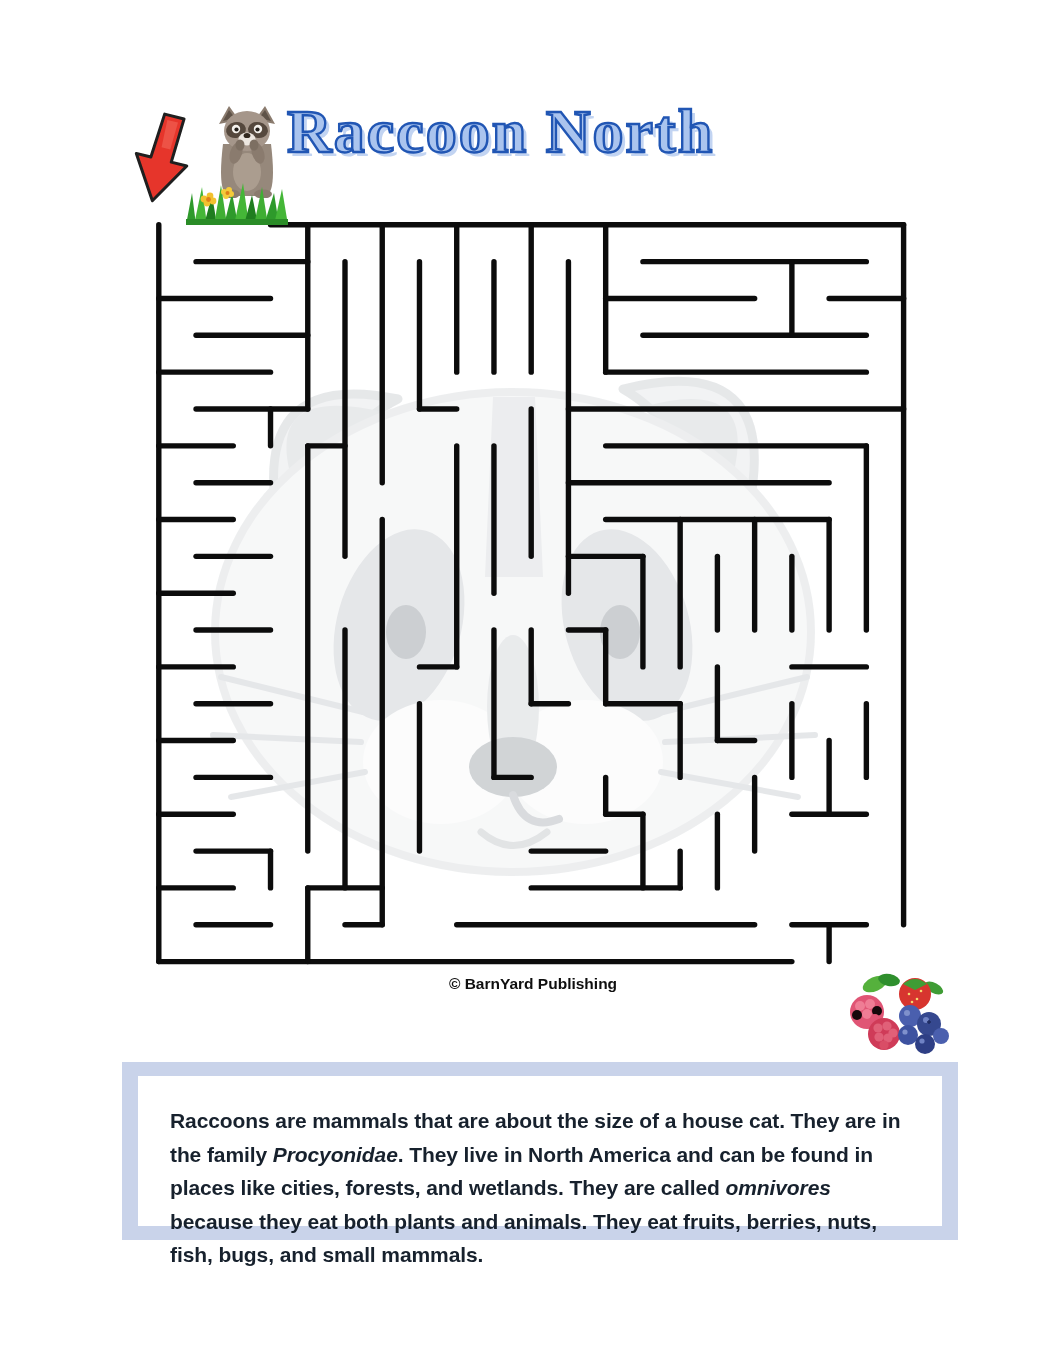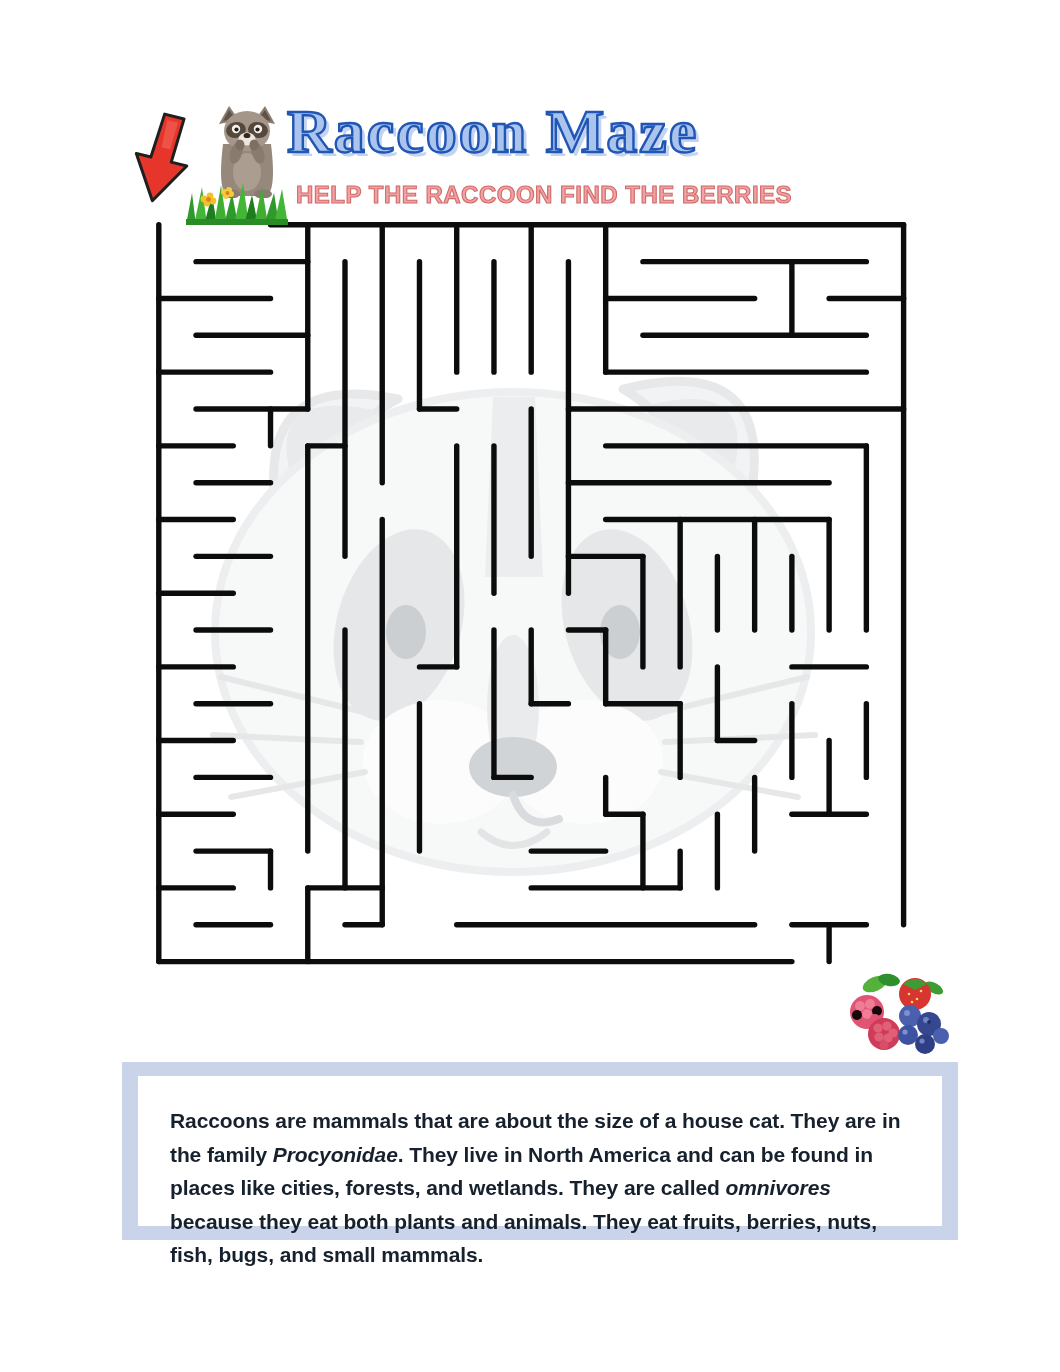--- a/index.html
+++ b/index.html
@@ -94,22 +94,21 @@
         <circle cx="22.5" cy="16.5" r="2.4" fill="#e07f18"></circle>
         <circle cx="38" cy="9" r="3" fill="#f5cb3a"></circle>
           <circle cx="43" cy="7" r="3" fill="#f5cb3a"></circle>
         <circle cx="40" cy="13" r="3" fill="#f5cb3a"></circle>
           <circle cx="45" cy="11" r="3" fill="#f5cb3a"></circle>
         <circle cx="41.5" cy="10" r="2" fill="#e07f18"></circle>
       </g>
     </svg>
   </div>
 
-  <h1 class="title">Raccoon Maze</h1>
-  <div class="subtitle">HELP THE RACCOON FIND THE BERRIES</div>
+  <h1 class="title">Raccoon North</h1>
 
   <div class="maze-box">
     <div class="watermark">
       <svg width="622" height="552" viewBox="0 0 622 552">
         <path d="M78,210 Q40,40 195,72 Q120,110 102,230 Z" fill="#e6e8ea" stroke="#ced2d5" stroke-width="9" stroke-linejoin="round"></path>
         <path d="M540,205 Q590,20 420,62 Q495,105 512,225 Z" fill="#e6e8ea" stroke="#ced2d5" stroke-width="9" stroke-linejoin="round"></path>
         <path d="M95,170 Q50,55 180,85 Q125,120 115,215 Z" fill="#d3d6d9"></path>
         <path d="M525,165 Q565,45 440,80 Q495,112 505,210 Z" fill="#d3d6d9"></path>
         <ellipse cx="310" cy="305" rx="298" ry="240" fill="#f1f2f3" stroke="#dcdfe1" stroke-width="8"></ellipse>
         <path d="M290,70 L332,70 L340,250 L282,250 Z" fill="#dadde0"></path>
@@ -221,20 +220,21 @@
         <line x1="524.16" y1="629.08" x2="524.16" y2="665.9200000000001" stroke="#0c0c0c" stroke-width="5.4" stroke-linecap="round"></line>
         <line x1="375.20000000000005" y1="629.08" x2="449.68" y2="629.08" stroke="#0c0c0c" stroke-width="5.4" stroke-linecap="round"></line>
         <line x1="375.20000000000005" y1="665.9200000000001" x2="524.16" y2="665.9200000000001" stroke="#0c0c0c" stroke-width="5.4" stroke-linecap="round"></line>
         <line x1="189.00000000000003" y1="702.76" x2="226.24" y2="702.76" stroke="#0c0c0c" stroke-width="5.4" stroke-linecap="round"></line>
         <line x1="300.72" y1="702.76" x2="598.64" y2="702.76" stroke="#0c0c0c" stroke-width="5.4" stroke-linecap="round"></line>
         <line x1="635.88" y1="702.76" x2="710.36" y2="702.76" stroke="#0c0c0c" stroke-width="5.4" stroke-linecap="round"></line>
         <line x1="673.12" y1="702.76" x2="673.12" y2="739.6" stroke="#0c0c0c" stroke-width="5.4" stroke-linecap="round"></line>
       </svg>
   </div>
 
+  <div class="copyright">© BarnYard Publishing</div>
 
   <div class="berries">
     <svg width="110" height="88" viewBox="0 0 110 88">
       <ellipse cx="34" cy="12" rx="13" ry="7" fill="#55b13c" transform="rotate(-24 34 12)"></ellipse>
       <ellipse cx="48" cy="8" rx="11" ry="6" fill="#2f8f2d" transform="rotate(10 48 8)"></ellipse>
       <ellipse cx="93" cy="16" rx="10" ry="5" fill="#3f9c35" transform="rotate(28 93 16)"></ellipse>
       <circle cx="74" cy="22" r="16" fill="#d7352f"></circle>
       <path d="M62,12 Q74,2 86,12 L74,18 Z" fill="#3f9c35"></path>
       <circle cx="68" cy="22" r="1.3" fill="#f5d76e"></circle>
         <circle cx="76" cy="27" r="1.3" fill="#f5d76e"></circle>

